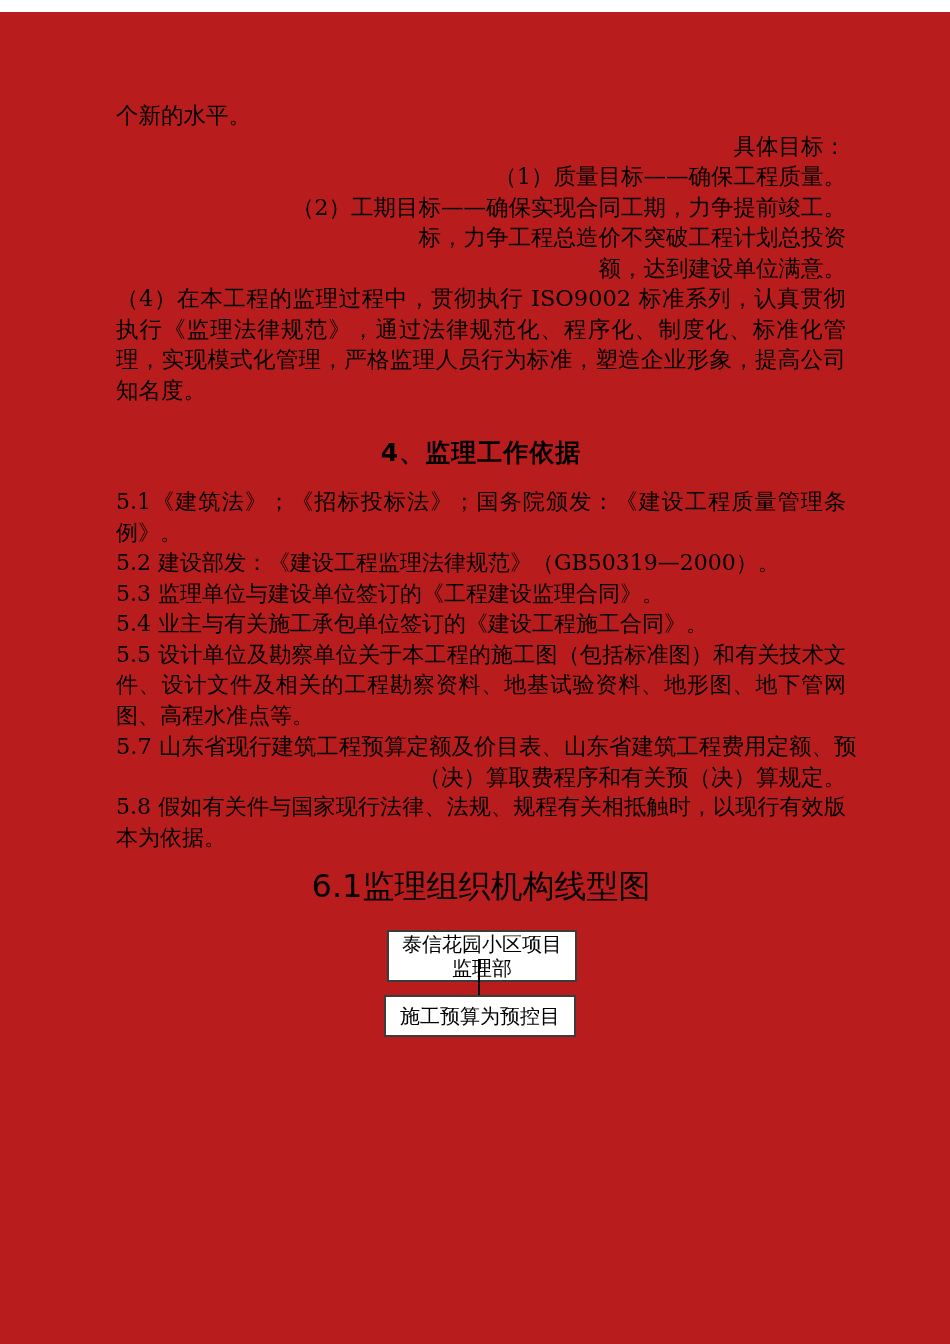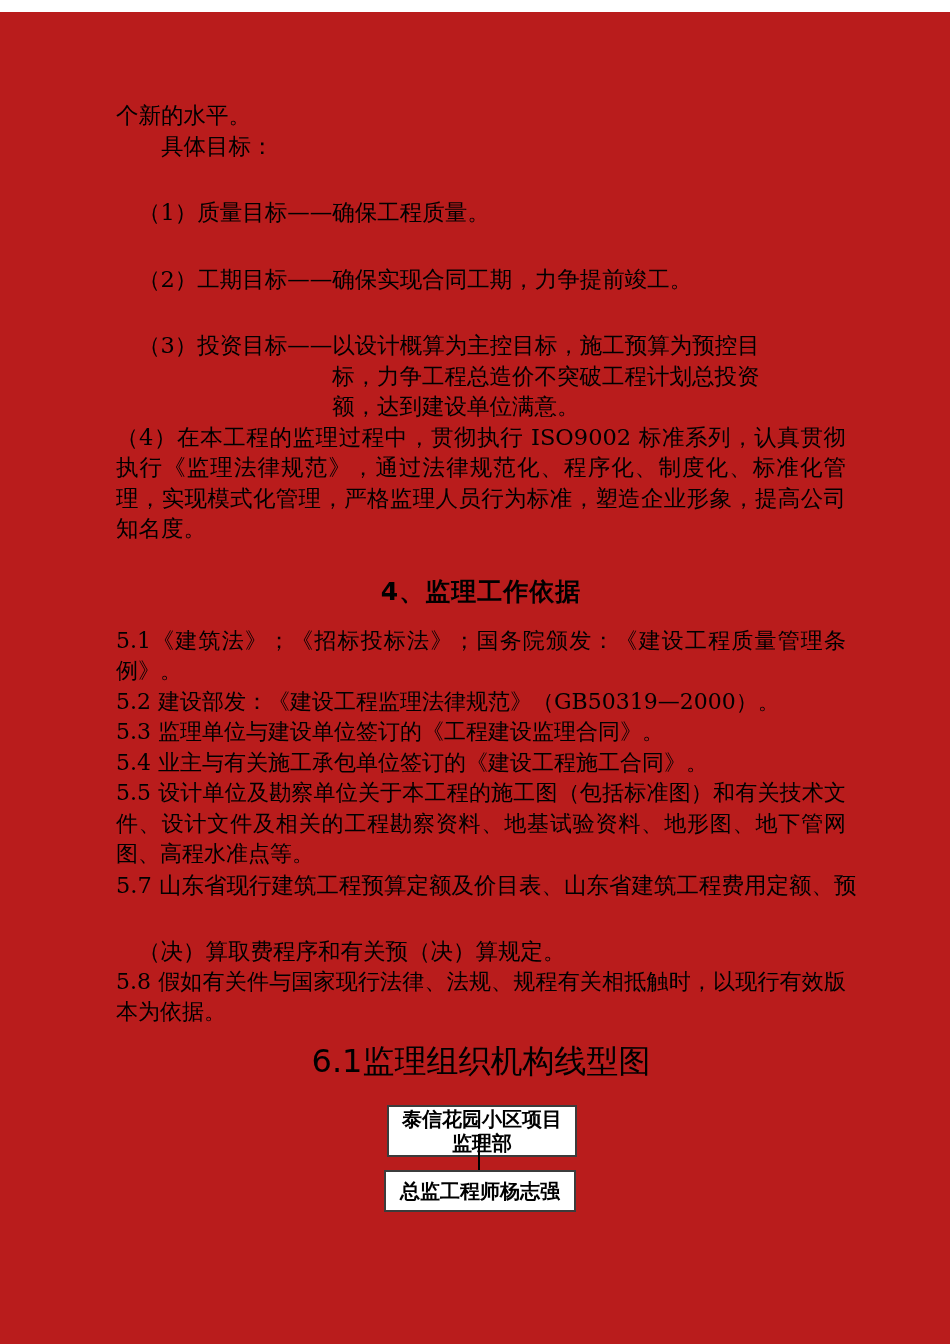--- a/index.html
+++ b/index.html
@@ -47,22 +47,23 @@
   .para.tight {
     text-align: left;
   }
 
   
   .obj-line {
     font-size: 22.5px;
     line-height: 30.5px;
     margin: 0;
     white-space: pre;
-  }
-  .obj-line.lvl1 { padding-left: 22px; margin-top: 36px; }
+    text-align: right;
+  }
+  .obj-line.lvl1 { padding-left: 22px; }
   .obj-line.lvl-cont { padding-left: 216px; }
   .obj-line.lead { padding-left: 45px; }
 
   .listline {
     font-size: 22px;
     line-height: 30.5px;
     margin: 0;
     text-align: justify;
     text-justify: inter-ideograph;
   }
@@ -136,38 +137,36 @@
     position: absolute;
     left: 356px;
     top: 42px;
     width: 14px;
     height: 58px;
     pointer-events: none;
   }
   .org-box-inner {
     display: block;
     white-space: pre-line;
-    font-weight: bold;
   }
 </style>
 </head>
 <body>
 
 <div class="page">
   <div class="content">
 
     <p class="para tight">个新的水平。</p>
 
 
     <div class="obj-line lead">具体目标：</div>
 
     <div class="obj-line lvl1">（1）质量目标——确保工程质量。</div>
     <div class="obj-line lvl1">（2）工期目标——确保实现合同工期，力争提前竣工。</div>
 
-    <div class="obj-line lvl1">（3）投资目标——以设计概算为主控目标，施工预算为预控目</div>
     <div class="obj-line lvl-cont">标，力争工程总造价不突破工程计划总投资</div>
     <div class="obj-line lvl-cont">额，达到建设单位满意。</div>
 
     <p class="para">（4）在本工程的监理过程中，贯彻执行 ISO9002 标准系列，认真贯彻执行《监理法律规范》，通过法律规范化、程序化、制度化、标准化管理，实现模式化管理，严格监理人员行为标准，塑造企业形象，提高公司知名度。</p>
 
     <div class="spacer-md"></div>
 
     <h2 class="h-sec5">4、监理工作依据</h2>
 
     <div class="spacer-sm"></div>
@@ -192,19 +191,19 @@
         <span class="org-box-inner">泰信花园小区项目
 监理部</span>
       </div>
 
       <svg class="org-arrow" viewBox="0 0 14 58" xmlns="http://www.w3.org/2000/svg">
         <line x1="7" y1="0" x2="7" y2="48" stroke="#000000" stroke-width="2"></line>
         <polygon points="7,57 1.5,42 12.5,42" fill="#000000"></polygon>
       </svg>
 
       <div class="org-box" id="org-box-bottom">
-        <span class="org-box-inner">总监工程师杨志强</span>
+        <span class="org-box-inner">施工预算为预控目</span>
       </div>
 
     </div>
 
   </div>
 </div>
 
 </body></html>

